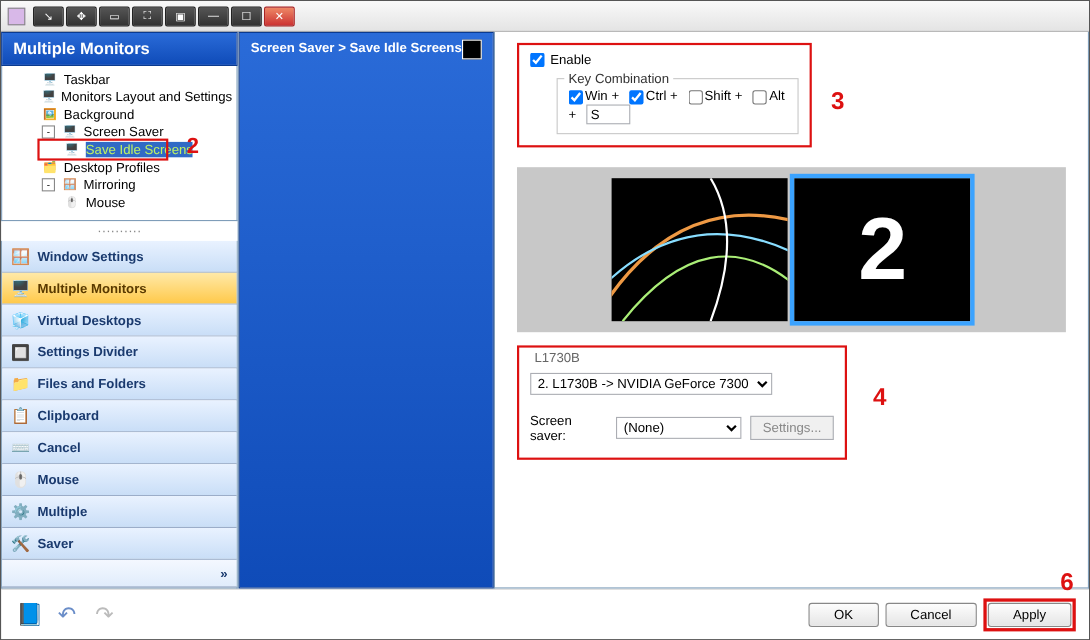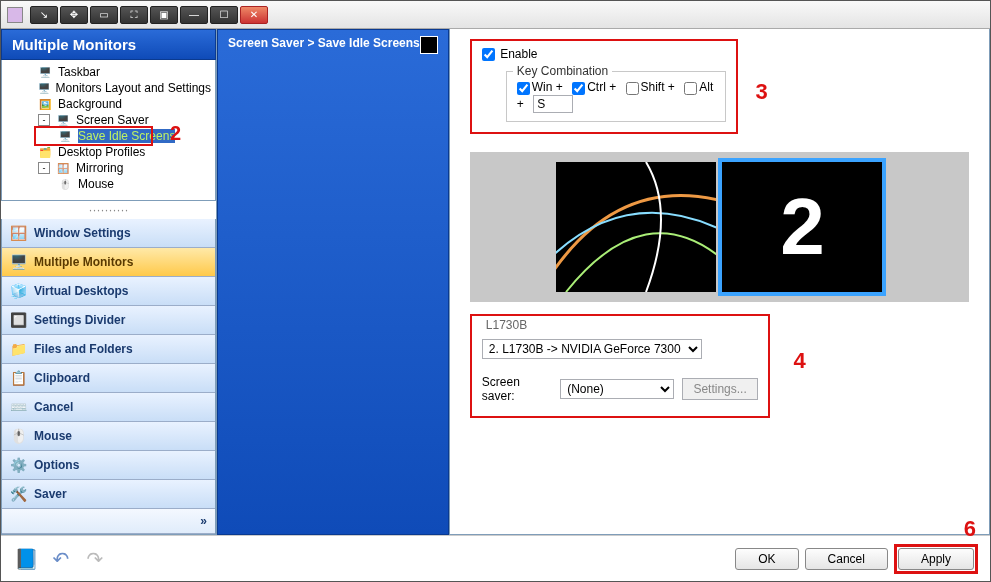--- a/index.html
+++ b/index.html
@@ -155,21 +155,21 @@
         <div class="catbtn">
           <span class="cat-icon">⌨️</span>
           <span>Cancel</span>
         </div>
         <div class="catbtn">
           <span class="cat-icon">🖱️</span>
           <span>Mouse</span>
         </div>
         <div class="catbtn">
           <span class="cat-icon">⚙️</span>
-          <span>Options</span>
+          <span>Multiple</span>
         </div>
         <div class="catbtn">
           <span class="cat-icon">🛠️</span>
           <span>Saver</span>
         </div>
         <div class="catbtn last">
           <span style="font-weight:bold;">»</span>
         </div>
       </div>
   </div>

